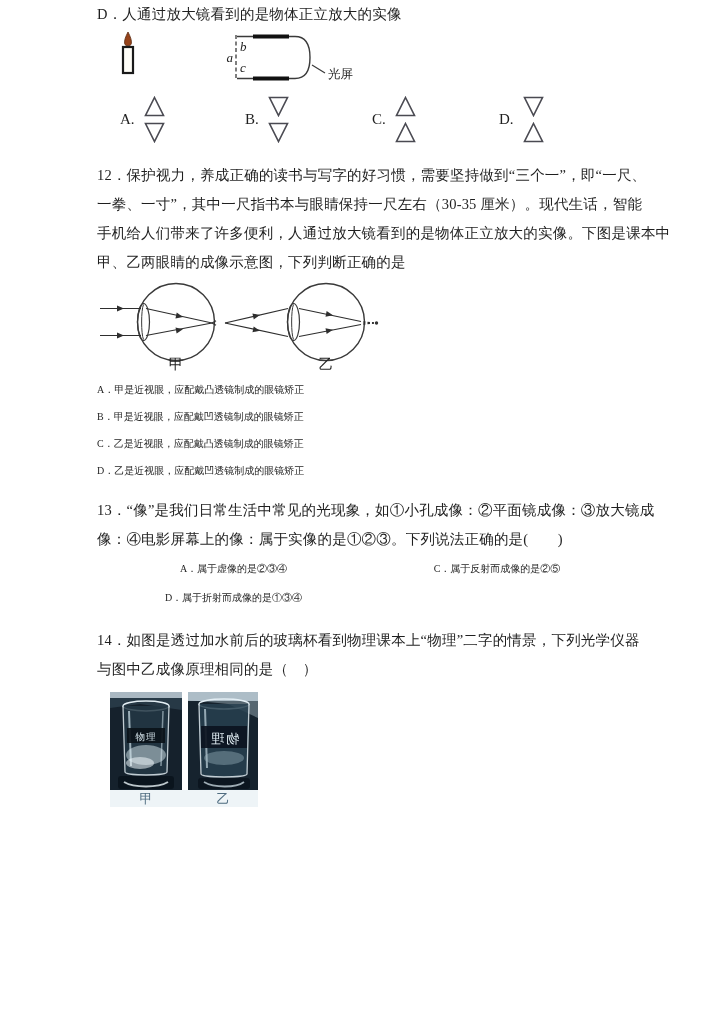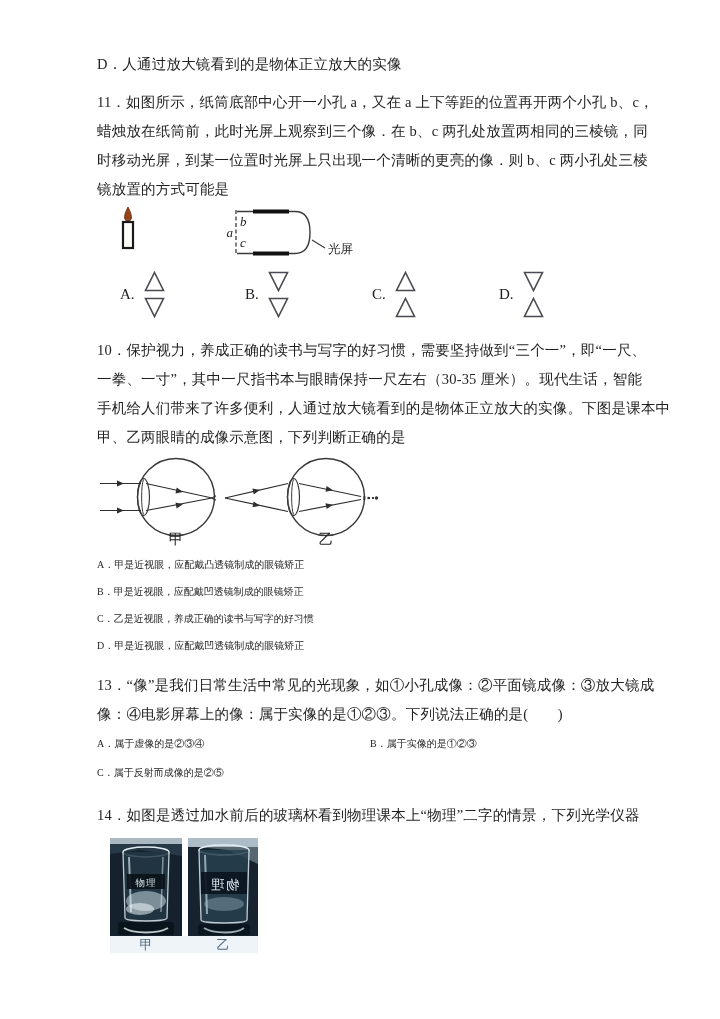--- a/index.html
+++ b/index.html
@@ -1,57 +1,51 @@
 <!DOCTYPE html>
 <html><head>
 <meta charset="utf-8">
 <style>
   html,body{margin:0;padding:0;}
   body{
     width:720px;height:1019px;position:relative;background:#ffffff;
     font-family:"Liberation Serif","DejaVu Serif",serif;color:#1f1f1f;overflow:hidden;
   }
-  .content{position:absolute;left:97px;top:0;width:527px;padding-top:50px;}
+  .content{position:absolute;left:97px;top:0;width:527px;}
   .tline{font-size:14.5px;line-height:29px;white-space:nowrap;letter-spacing:.2px;}
   .just{text-align:justify;text-align-last:justify;}
   .q11p{margin-top:9px;}
   .fig11{margin-top:0;height:52px;margin-left:12px;}
   .optrow{margin-top:6px;height:64px;position:relative;}
   .prism-opt{position:absolute;top:0;display:flex;align-items:center;height:64px;}
   .prism-opt .opt-label{font-size:15px;margin-right:9px;}
   .prisms{display:flex;flex-direction:column;gap:5px;}
   .q12p{margin-top:10px;}
   .fig12{margin-top:0;height:97px;}
   .q12opts{margin-top:2px;}
   .optline{font-size:10px;line-height:27px;white-space:nowrap;}
   .q13p{margin-top:12px;}
-  .grid13{display:grid;grid-template-columns:273px auto;}
+  .grid13{display:grid;grid-template-columns:273px auto;text-align:center;}
   .grid13 .optline{line-height:29px;}
   .q14p{margin-top:14px;}
   .photos{margin-top:8px;margin-left:13px;width:148px;}
   .photo-strip{display:flex;gap:6px;}
   .photo-labels{display:flex;gap:6px;background:#eef4f7;height:17px;align-items:center;}
   .photo-labels span{display:inline-block;text-align:center;font-size:13px;color:#4f6c80;}
   .photo-labels .lab1{width:72px;}
   .photo-labels .lab2{width:70px;}
   svg text{font-family:"Liberation Serif","DejaVu Serif",serif;}
 </style>
 </head>
 <body>
 
 <div class="content">
 
   <div class="tline">D．人通过放大镜看到的是物体正立放大的实像</div>
 
-  <div class="q11p">
-    <div class="tline just">11．如图所示，纸筒底部中心开一小孔 a，又在 a 上下等距的位置再开两个小孔 b、c，</div>
-    <div class="tline just">蜡烛放在纸筒前，此时光屏上观察到三个像．在 b、c 两孔处放置两相同的三棱镜，同</div>
-    <div class="tline just">时移动光屏，到某一位置时光屏上只出现一个清晰的更亮的像．则 b、c 两小孔处三棱</div>
-    <div class="tline">镜放置的方式可能是</div>
-  </div>
 
   <div class="fig11">
     <svg width="250" height="52" viewBox="0 0 250 52">
 
       <g>
         <path d="M19,3 C16.4,8 15.2,11.5 15.6,14.5 C16,17.6 22,17.6 22.4,14.5 C22.8,11.5 21.6,8 19,3 Z" fill="#96431a" stroke="#5a2a10" stroke-width="0.8"></path>
         <rect x="14" y="18" width="10" height="26" fill="#fffef8" stroke="#1a1a1a" stroke-width="2.2"></rect>
       </g>
 
       <g stroke="#3a3a3a" fill="none">
@@ -109,21 +103,21 @@
             <polygon points="1.5,1.5 19.5,1.5 10.5,19.5" fill="none" stroke="#4a4a52" stroke-width="1.6"></polygon>
           </svg>
           <svg width="21" height="21" viewBox="0 0 21 21">
             <polygon points="10.5,1.5 19.5,19.5 1.5,19.5" fill="none" stroke="#4a4a52" stroke-width="1.6"></polygon>
           </svg>
         </span>
     </div>
   </div>
 
   <div class="q12p">
-    <div class="tline just">10．保护视力，养成正确的读书与写字的好习惯，需要坚持做到“三个一”，即“一尺、</div>
+    <div class="tline just">12．保护视力，养成正确的读书与写字的好习惯，需要坚持做到“三个一”，即“一尺、</div>
     <div class="tline just">一拳、一寸”，其中一尺指书本与眼睛保持一尺左右（30-35 厘米）。现代生话，智能</div>
     <div class="tline just">手机给人们带来了许多便利，人通过放大镜看到的是物体正立放大的实像。下图是课本中</div>
     <div class="tline">甲、乙两眼睛的成像示意图，下列判断正确的是</div>
   </div>
 
   <div class="fig12">
     <svg width="290" height="97" viewBox="0 0 290 97">
       <defs>
         <path id="arr" d="M-4,-3 L3,0 L-4,3 Z" fill="#2e2e2e"></path>
       </defs>
@@ -165,36 +159,37 @@
       <use href="#arr" transform="translate(160,53.2) rotate(11.8)"></use>
       <use href="#arr" transform="translate(233,37.6) rotate(11.1)"></use>
       <use href="#arr" transform="translate(233,53.4) rotate(-10.9)"></use>
       <text x="229" y="92" text-anchor="middle" font-size="14.5" fill="#222">乙</text>
     </svg>
   </div>
 
   <div class="q12opts">
     <div class="optline">A．甲是近视眼，应配戴凸透镜制成的眼镜矫正</div>
     <div class="optline">B．甲是近视眼，应配戴凹透镜制成的眼镜矫正</div>
-    <div class="optline">C．乙是近视眼，养成正确的读书与写字的好习惯</div>
-    <div class="optline">D．甲是近视眼，应配戴凹透镜制成的眼镜矫正</div>
+    <div class="optline">C．乙是近视眼，应配戴凸透镜制成的眼镜矫正</div>
+    <div class="optline">D．乙是近视眼，应配戴凹透镜制成的眼镜矫正</div>
   </div>
 
   <div class="q13p">
     <div class="tline just">13．“像”是我们日常生活中常见的光现象，如①小孔成像：②平面镜成像：③放大镜成</div>
     <div class="tline">像：④电影屏幕上的像：属于实像的是①②③。下列说法正确的是(　　)</div>
   </div>
   <div class="grid13">
     <div class="optline">A．属于虚像的是②③④</div>
-    <div class="optline">B．属于实像的是①②③</div>
     <div class="optline">C．属于反射而成像的是②⑤</div>
+    <div class="optline">D．属于折射而成像的是①③④</div>
   </div>
 
   <div class="q14p">
     <div class="tline just">14．如图是透过加水前后的玻璃杯看到物理课本上“物理”二字的情景，下列光学仪器</div>
+    <div class="tline">与图中乙成像原理相同的是（　）</div>
   </div>
 
   <div class="photos">
     <div class="photo-strip">
 
       <svg width="72" height="98" viewBox="0 0 72 98">
         <rect x="0" y="0" width="72" height="98" fill="#15212c"></rect>
         <rect x="0" y="0" width="72" height="6" fill="#cfdfe8" opacity="0.8"></rect>
         <polygon points="0,6 72,6 72,18 30,12 0,16" fill="#3d5765" opacity="0.45"></polygon>
         <ellipse cx="36" cy="14" rx="23" ry="5" fill="none" stroke="#e3eef4" stroke-width="1.4"></ellipse>

